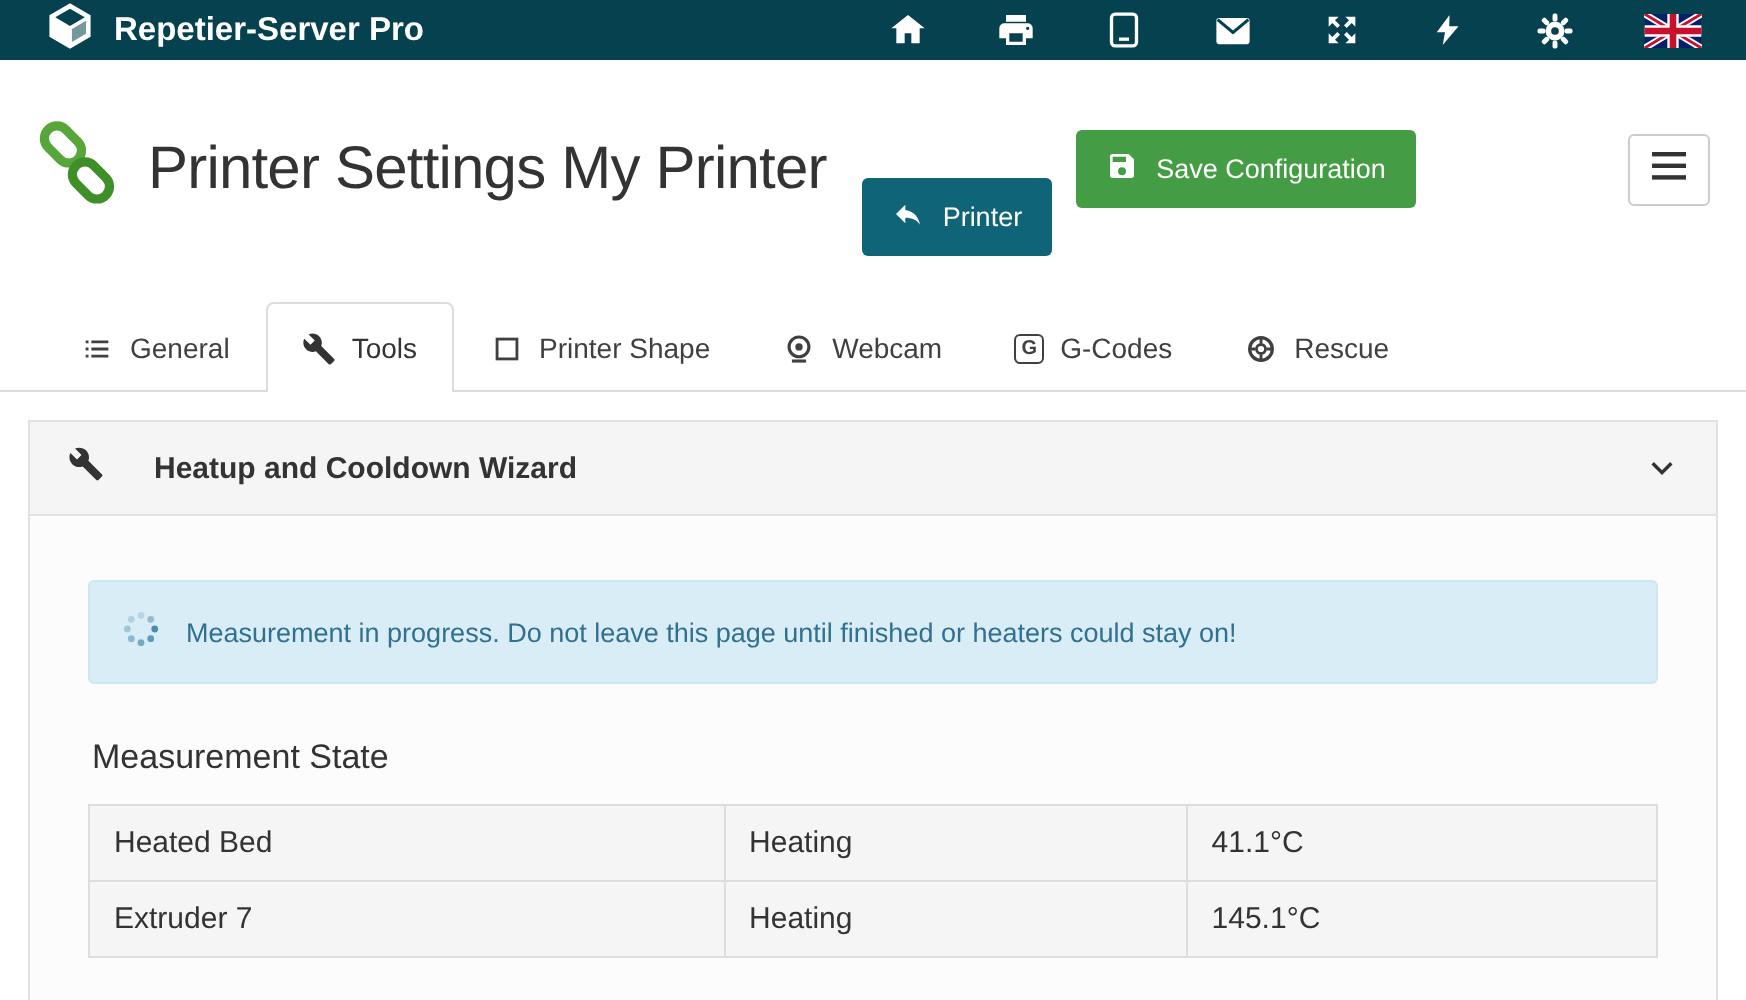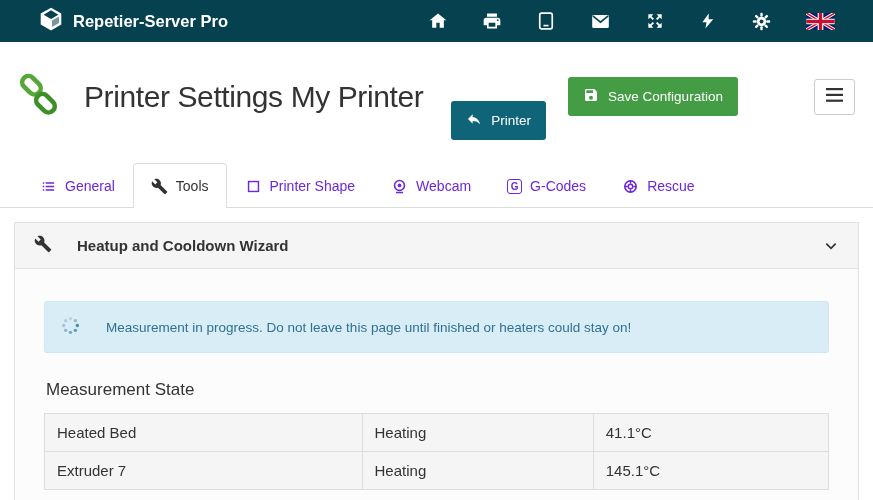--- a/index.html
+++ b/index.html
@@ -1,60 +1,60 @@
 <!DOCTYPE html>
 <html><head>
 <meta charset="utf-8">
 <style>
   * { margin:0; padding:0; box-sizing:border-box; }
   html,body { width:873px; height:500px; overflow:hidden; background:#fff;
     font-family:"Liberation Sans", sans-serif; }
 
   
-  .navbar { display:flex; align-items:center; height:42px; background:#05414f; padding:0 38px; }
+  .navbar { display:flex; align-items:center; height:30px; background:#05414f; padding:0 22px; }
   .brand { display:flex; align-items:center; gap:9px; color:#fff; font-weight:bold;
     font-size:16.5px; cursor:pointer; }
   .nav-icons { margin-left:auto; display:flex; align-items:center; gap:34px; }
   .nav-icon { color:#fff; cursor:pointer; display:flex; align-items:center; }
   .nav-icon svg { display:block; }
 
   
-  .header { display:flex; align-items:center; gap:22px; padding:11px 18px 9px 14px; }
+  .header { display:flex; align-items:center; gap:12px; padding:11px 18px 9px 14px; }
   .chain { flex:0 0 auto; }
   .page-title { font-size:30px; font-weight:500; color:#333; letter-spacing:-.4px; margin-right:6px; white-space:nowrap; }
   .btn { display:inline-flex; align-items:center; gap:9px; border:none; border-radius:3px;
     color:#fff; font-size:13.5px; padding:10px 15px; cursor:pointer;
     font-family:"Liberation Sans", sans-serif; }
   .btn-printer { background:#0f6478;margin-top:48px; }
   .btn-save { background:#449d44; }
   .menu-btn { margin-left:auto; background:#fff; border:1px solid #ccc; border-radius:3px;
     width:41px; height:36px; display:flex; align-items:center; justify-content:center; cursor:pointer; }
 
   
   .tabs { display:flex; align-items:flex-end; padding-left:22px; border-bottom:1px solid #ddd;
     margin-top:14px; height:45px; }
   .tab { display:flex; align-items:center; gap:8px; padding:0 17px; height:45px;
-    color:#6d28d9; font-size:14px; cursor:pointer; border:1px solid transparent; border-bottom:none;
+    color:#404040; font-size:14px; cursor:pointer; border:1px solid transparent; border-bottom:none;
     border-radius:4px 4px 0 0; margin-bottom:-1px; background:transparent; }
   .tab.active { background:#fff; border-color:#ddd; color:#333; }
   .tab svg { display:block; }
   .gcode-badge { display:inline-flex; align-items:center; justify-content:center;
     border:1.6px solid currentColor; border-radius:3px; width:15px; height:15px;
     font-size:10px; font-weight:bold; }
 
   
   .panel { margin:14px 14px 0; border:1px solid #e2e2e2; background:#fcfcfc; height:293px; }
   .panel-header { display:flex; align-items:center; gap:25px; padding:12px 19px;
     background:#f5f5f5; border-bottom:1px solid #e2e2e2; font-size:15px; font-weight:bold;
     color:#333; cursor:pointer; }
   .panel-header .chev { margin-left:auto; display:flex; }
   .panel-body { padding:32px 29px 36px; }
 
   .alert { background:#d9edf7; border:1px solid #cfe7f2; color:#31708f; border-radius:3px;
-    padding:14px 16px; display:flex; align-items:center; gap:26px; font-size:13.5px; }
+    padding:14px 16px; display:flex; align-items:center; gap:13px; font-size:13.5px; }
 
   .section-title { font-size:17px; font-weight:normal; color:#333; margin:27px 2px 13px; }
 
   table.state { width:100%; border-collapse:collapse; background:#f5f5f5; }
   table.state td { border:1px solid #ddd; padding:10px 12px; font-size:15px; color:#333; }
   td.c1 { width:40.5%; } td.c2 { width:29.5%; } td.c3 { width:30%;margin-left:16px; }
 </style>
 </head>
 <body>
 

